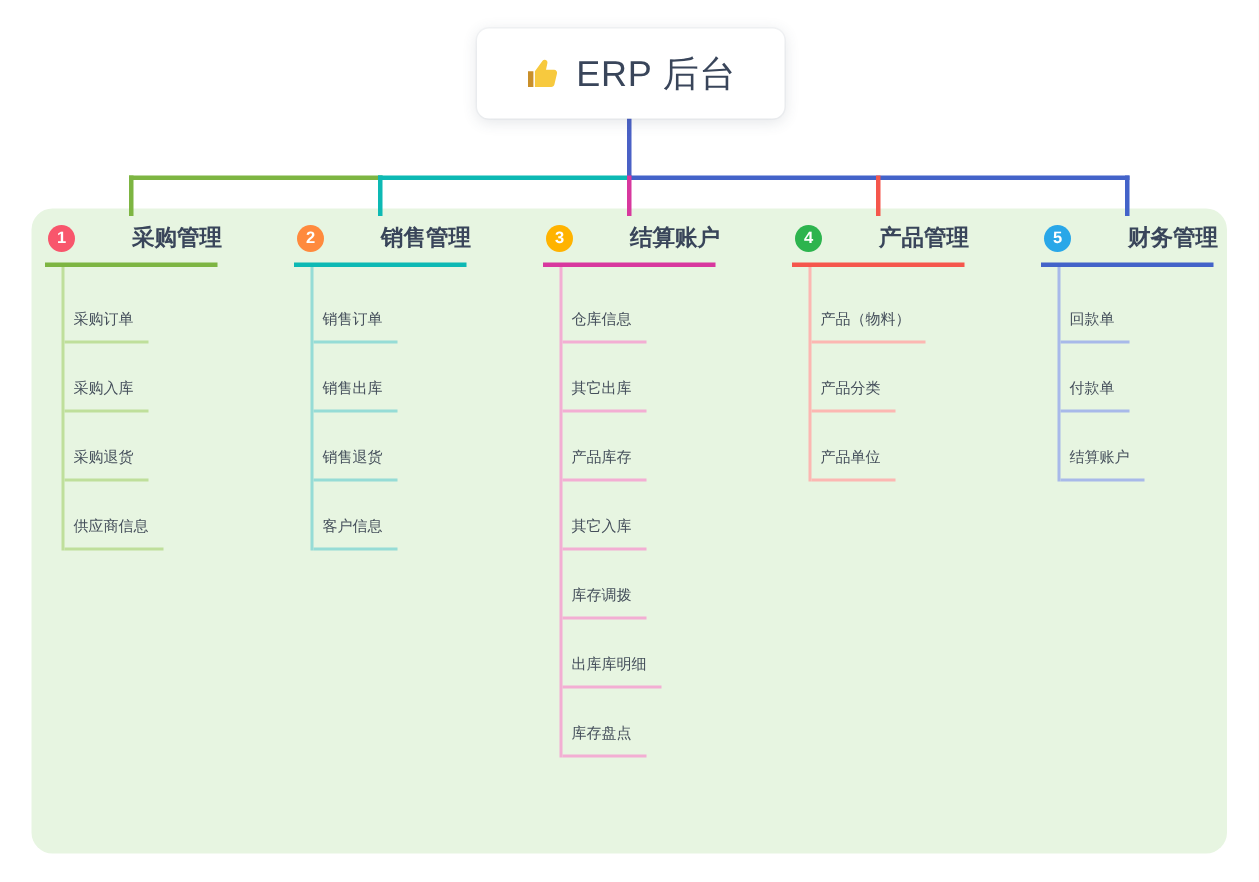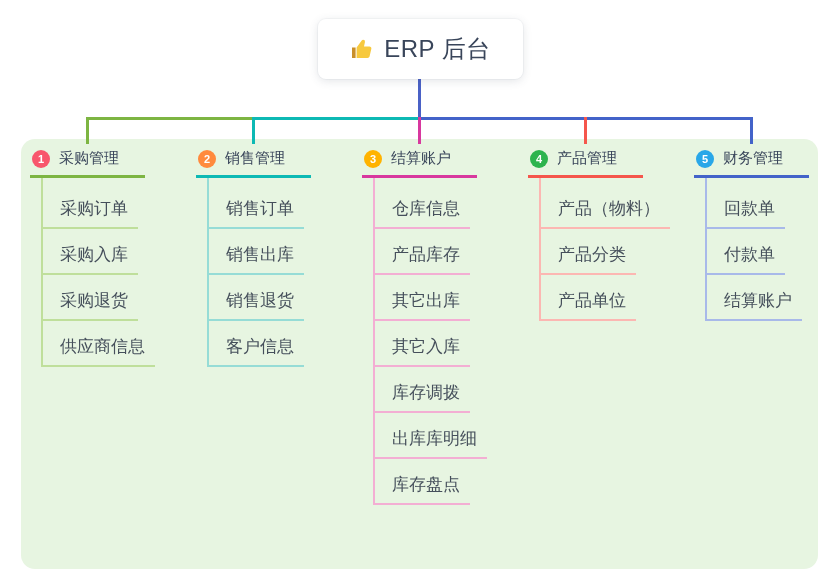--- a/index.html
+++ b/index.html
@@ -34,30 +34,30 @@
     width:115px;box-sizing:border-box;
     display:flex;align-items:center;gap:9px;
     padding:0 0 7px 2px;border-bottom:3px solid var(--main);
     cursor:pointer;
   }
   .badge{
     width:18px;height:18px;border-radius:50%;flex:0 0 18px;
     display:flex;align-items:center;justify-content:center;
     color:#fff;font-size:11px;font-weight:bold;background:var(--badge);
   }
-  .branch-label{font-size:15px;font-weight:400;color:#39455a;white-space:nowrap;}
+  .branch-label{font-size:15px;font-weight:700;color:#39455a;white-space:nowrap;margin-left:29px;}
 
   .children{
     margin-left:11px;border-left:2px solid var(--light);
   }
   .child-row{height:46px;display:flex;align-items:flex-end;}
   .child-row:first-child{height:51px;}
   .child{
     border-bottom:2px solid var(--light);
-    padding:0 10px 7px 17px;font-size:17px;color:#454f5b;
+    padding:0 10px 7px 6px;font-size:10px;color:#454f5b;
     white-space:nowrap;cursor:pointer;
   }
 </style>
 </head>
 <body>
 
 <div class="stage">
 
   <div class="panel"></div>
 
@@ -128,24 +128,24 @@
     <div class="branch" style="left: 362px; --main: #d8389e; --light: #f3aed3; --badge: #ffb300;">
       <div class="branch-header">
         <span class="badge">3</span>
         <span class="branch-label">结算账户</span>
       </div>
       <div class="children">
           <div class="child-row">
             <div class="child">仓库信息</div>
           </div>
           <div class="child-row">
-            <div class="child">产品库存</div>
+            <div class="child">其它出库</div>
           </div>
           <div class="child-row">
-            <div class="child">其它出库</div>
+            <div class="child">产品库存</div>
           </div>
           <div class="child-row">
             <div class="child">其它入库</div>
           </div>
           <div class="child-row">
             <div class="child">库存调拨</div>
           </div>
           <div class="child-row">
             <div class="child">出库库明细</div>
           </div>

